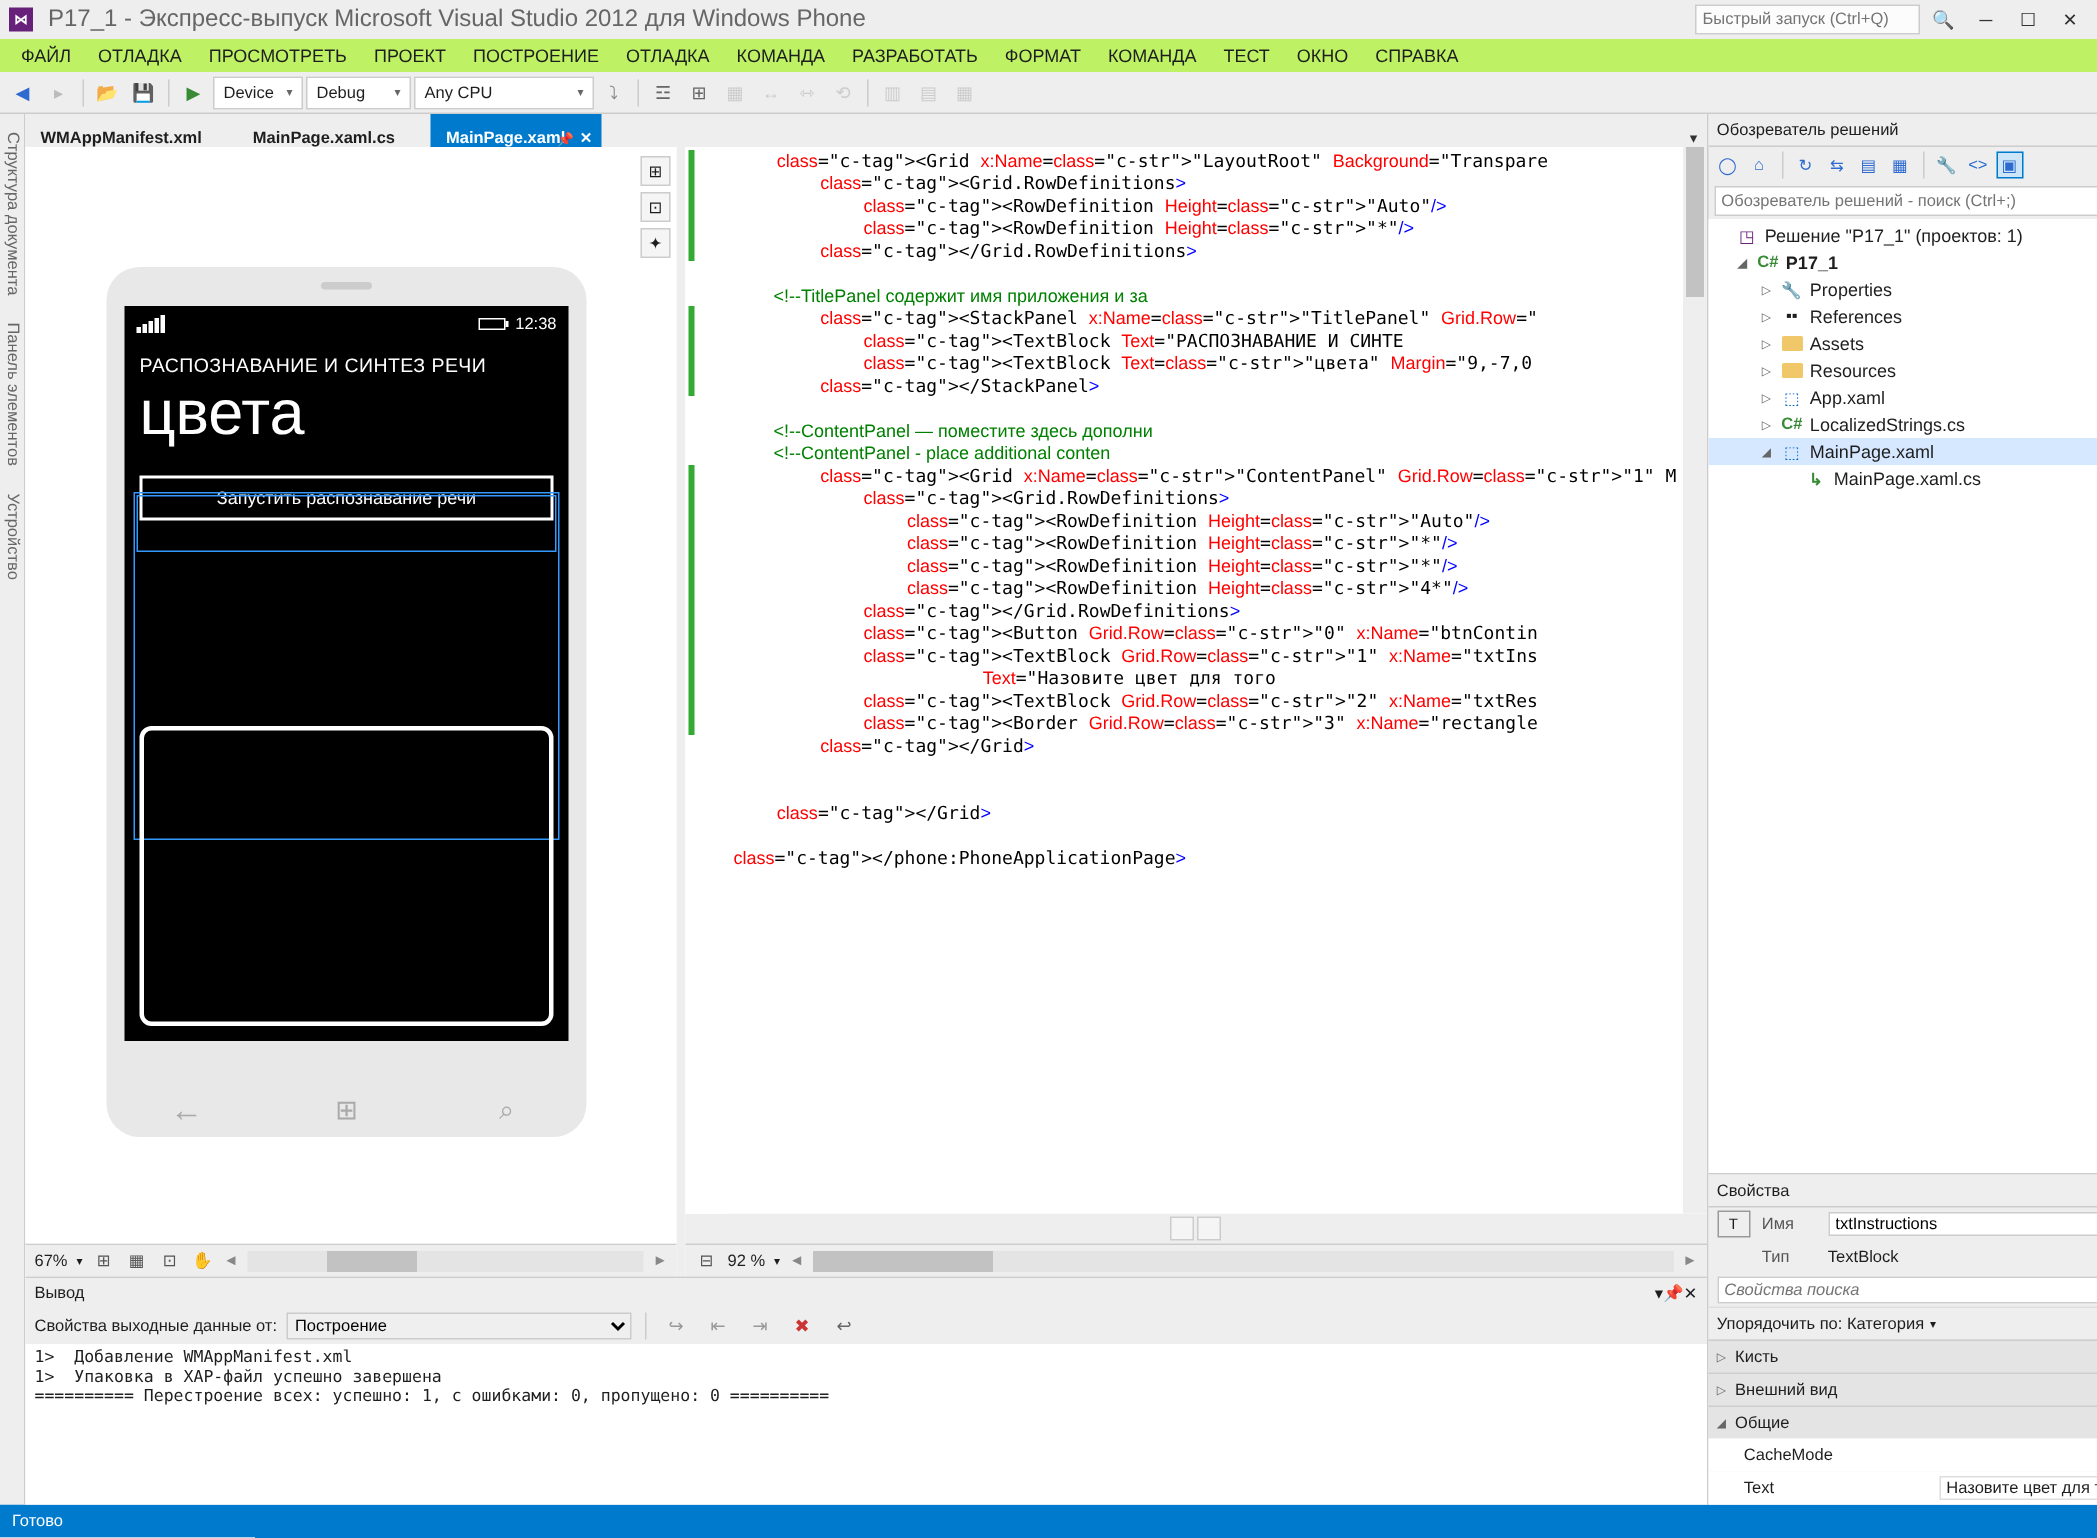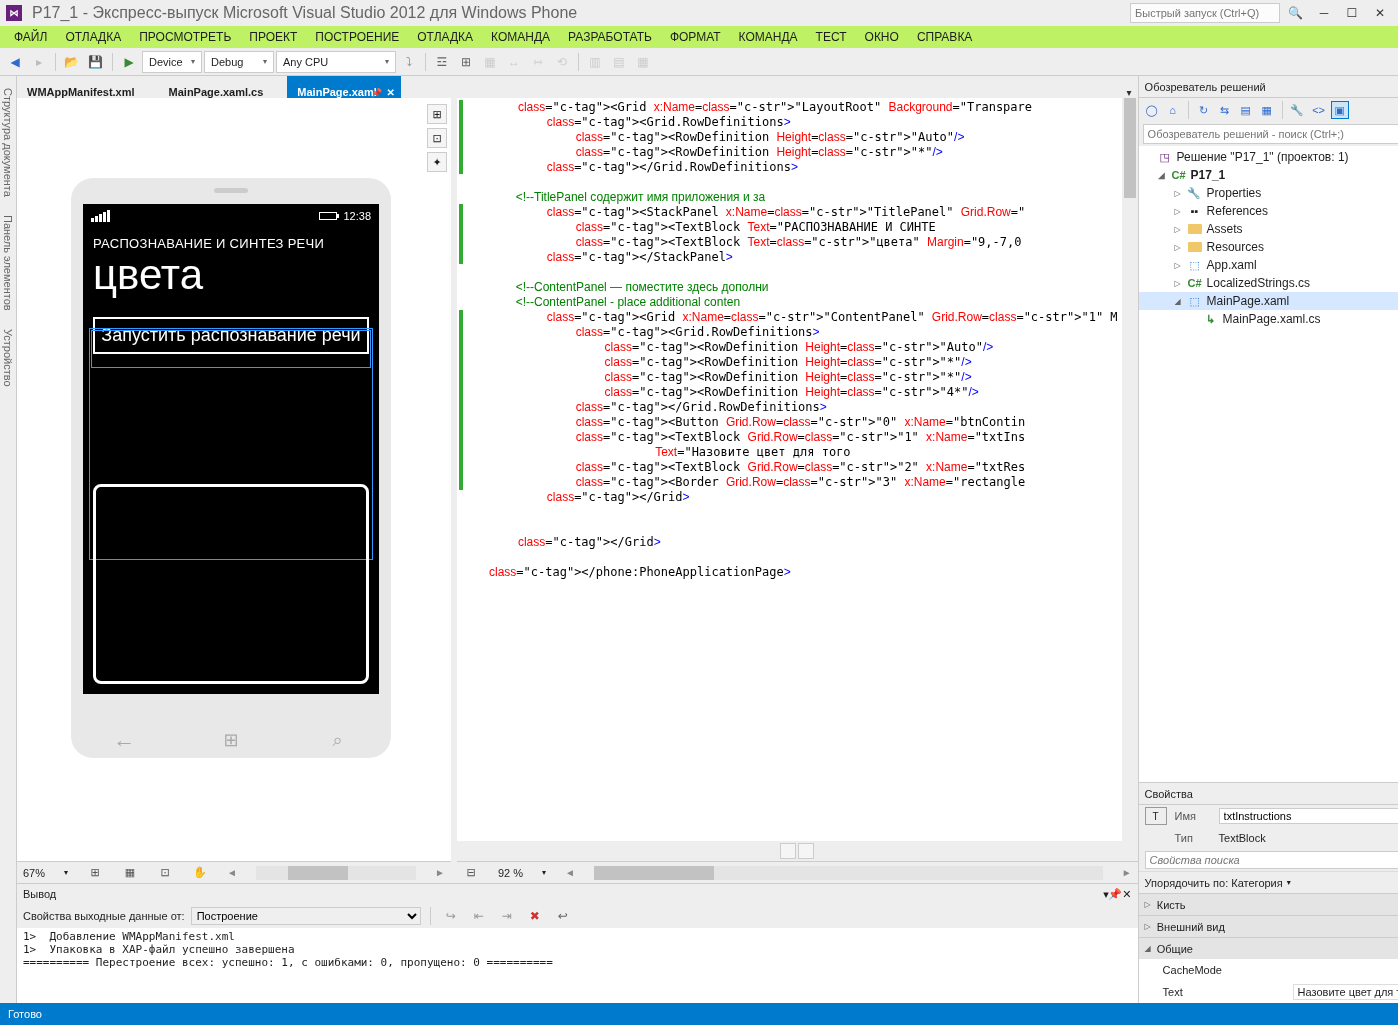--- a/index.html
+++ b/index.html
@@ -48,28 +48,28 @@
 .phone-status .bars i:nth-child(1){height:4px;}
 .phone-status .bars i:nth-child(2){height:6px;}
 .phone-status .bars i:nth-child(3){height:8px;}
 .phone-status .bars i:nth-child(4){height:10px;}
 .phone-status .bars i:nth-child(5){height:12px;}
 .phone-status .right{display:flex;gap:6px;align-items:center;}
 .phone-status .batt{width:18px;height:8px;border:1px solid #fff;position:relative;}
 .phone-status .batt::after{content:"";position:absolute;right:-3px;top:1px;width:2px;height:4px;background:#fff;}
 .phone-app-title{color:#fff;font-size:13px;padding:8px 10px 0;font-weight:400;letter-spacing:0.3px;}
 .phone-page-title{color:#fff;font-size:42px;padding:0 10px 10px;font-weight:300;}
-.phone-btn{margin:8px 10px;border:2px solid #fff;color:#fff;text-align:center;padding:6px;font-size:18px;}
+.phone-btn{margin:8px 10px;border:2px solid #fff;color:#fff;text-align:center;padding:6px;font-size:12px;}
 .phone-sel{position:absolute;border:1px solid #39f;pointer-events:none;}
 .phone-rect{position:absolute;left:10px;bottom:10px;right:10px;height:200px;border:3px solid #fff;border-radius:8px;}
 .phone-bottom{position:absolute;bottom:6px;left:0;right:0;display:flex;justify-content:space-around;color:#aaa;font-size:16px;}
 .phone-bottom span{width:24px;height:24px;border:2px solid #aaa;border-radius:50%;display:flex;align-items:center;justify-content:center;}
 .phone-speaker{position:absolute;top:10px;left:50%;transform:translateX(-50%);width:34px;height:5px;background:#ccc;border-radius:3px;}
 
-.zoom-bar{height:22px;background:#eee;border-top:1px solid #ccc;display:flex;align-items:center;padding:0 6px;gap:19px;font-size:11px;}
+.zoom-bar{height:22px;background:#eee;border-top:1px solid #ccc;display:flex;align-items:center;padding:0 6px;gap:6px;font-size:11px;}
 .zoom-bar .zicon{width:16px;height:16px;display:flex;align-items:center;justify-content:center;color:#555;font-size:11px;}
 .zoom-bar .scroll{flex:1;height:14px;background:#e4e4e4;position:relative;}
 .zoom-bar .scroll .thumb{position:absolute;left:20%;width:60px;height:100%;background:#c2c2c2;}
 
 .code-pane { flex: 1; display: flex; background:#fff; position:relative;}
 .code-gutter{width:28px;background:#fff;border-right:0;}
 .code-markers{position:absolute;left:0;width:8px;top:0;bottom:0;}
 .code-markers .m{position:absolute;left:2px;width:4px;background:#3a3;}
 .code{flex:1;font-family:Consolas,monospace;font-size:12px;padding:2px 4px;white-space:pre;overflow:hidden;color:#000;line-height:15px;}
 .c-attr{color:#f00;}
@@ -103,21 +103,21 @@
 .props .pval{flex:1;}
 .props input{flex:1;border:1px solid #ccc;padding:1px 4px;font-size:11px;background:#fff;}
 .props .psearch{padding:2px 6px;display:flex;}
 .props .cat-row{height:22px;display:flex;align-items:center;padding:0 6px;font-size:11px;border-top:1px solid #ddd;}
 .props .cat{height:22px;background:#e4e4e4;display:flex;align-items:center;padding:0 6px;font-size:11px;gap:6px;border-top:1px solid #ccc;}
 .props .cat .tri{font-size:8px;color:#666;}
 .props .prop-entry{display:flex;align-items:center;height:22px;padding:0 10px 0 24px;font-size:11px;background:#fff;}
 .props .prop-entry .pn{width:130px;}
 .props .prop-entry .pv{flex:1;border:1px solid #ddd;padding:1px 4px;background:#fff;overflow:hidden;text-overflow:ellipsis;white-space:nowrap;}
 
-.output{height:120px;background:#fff;border-top:1px solid #ccc;display:flex;flex-direction:column;}
+.output{height:152px;background:#fff;border-top:1px solid #ccc;display:flex;flex-direction:column;}
 .output-hdr{height:20px;background:#eee;display:flex;align-items:center;padding:0 6px;font-size:11px;}
 .output-hdr .spacer{flex:1;}
 .output-tb{height:24px;background:#eee;display:flex;align-items:center;padding:0 6px;gap:6px;font-size:11px;}
 .output-tb select{border:1px solid #ccc;font-size:11px;padding:1px;width:230px;}
 .output-body{flex:1;font-family:Consolas,monospace;font-size:11px;padding:2px 6px;white-space:pre;overflow:hidden;}
 
 .statusbar{height:22px;background:#007acc;color:#fff;display:flex;align-items:center;padding:0 8px;font-size:11px;}
 
 .ic-folder{background:#f0c869;width:14px;height:10px;border-radius:1px;}
 .ic-cs{color:#388a34;font-weight:bold;font-size:9px;}

